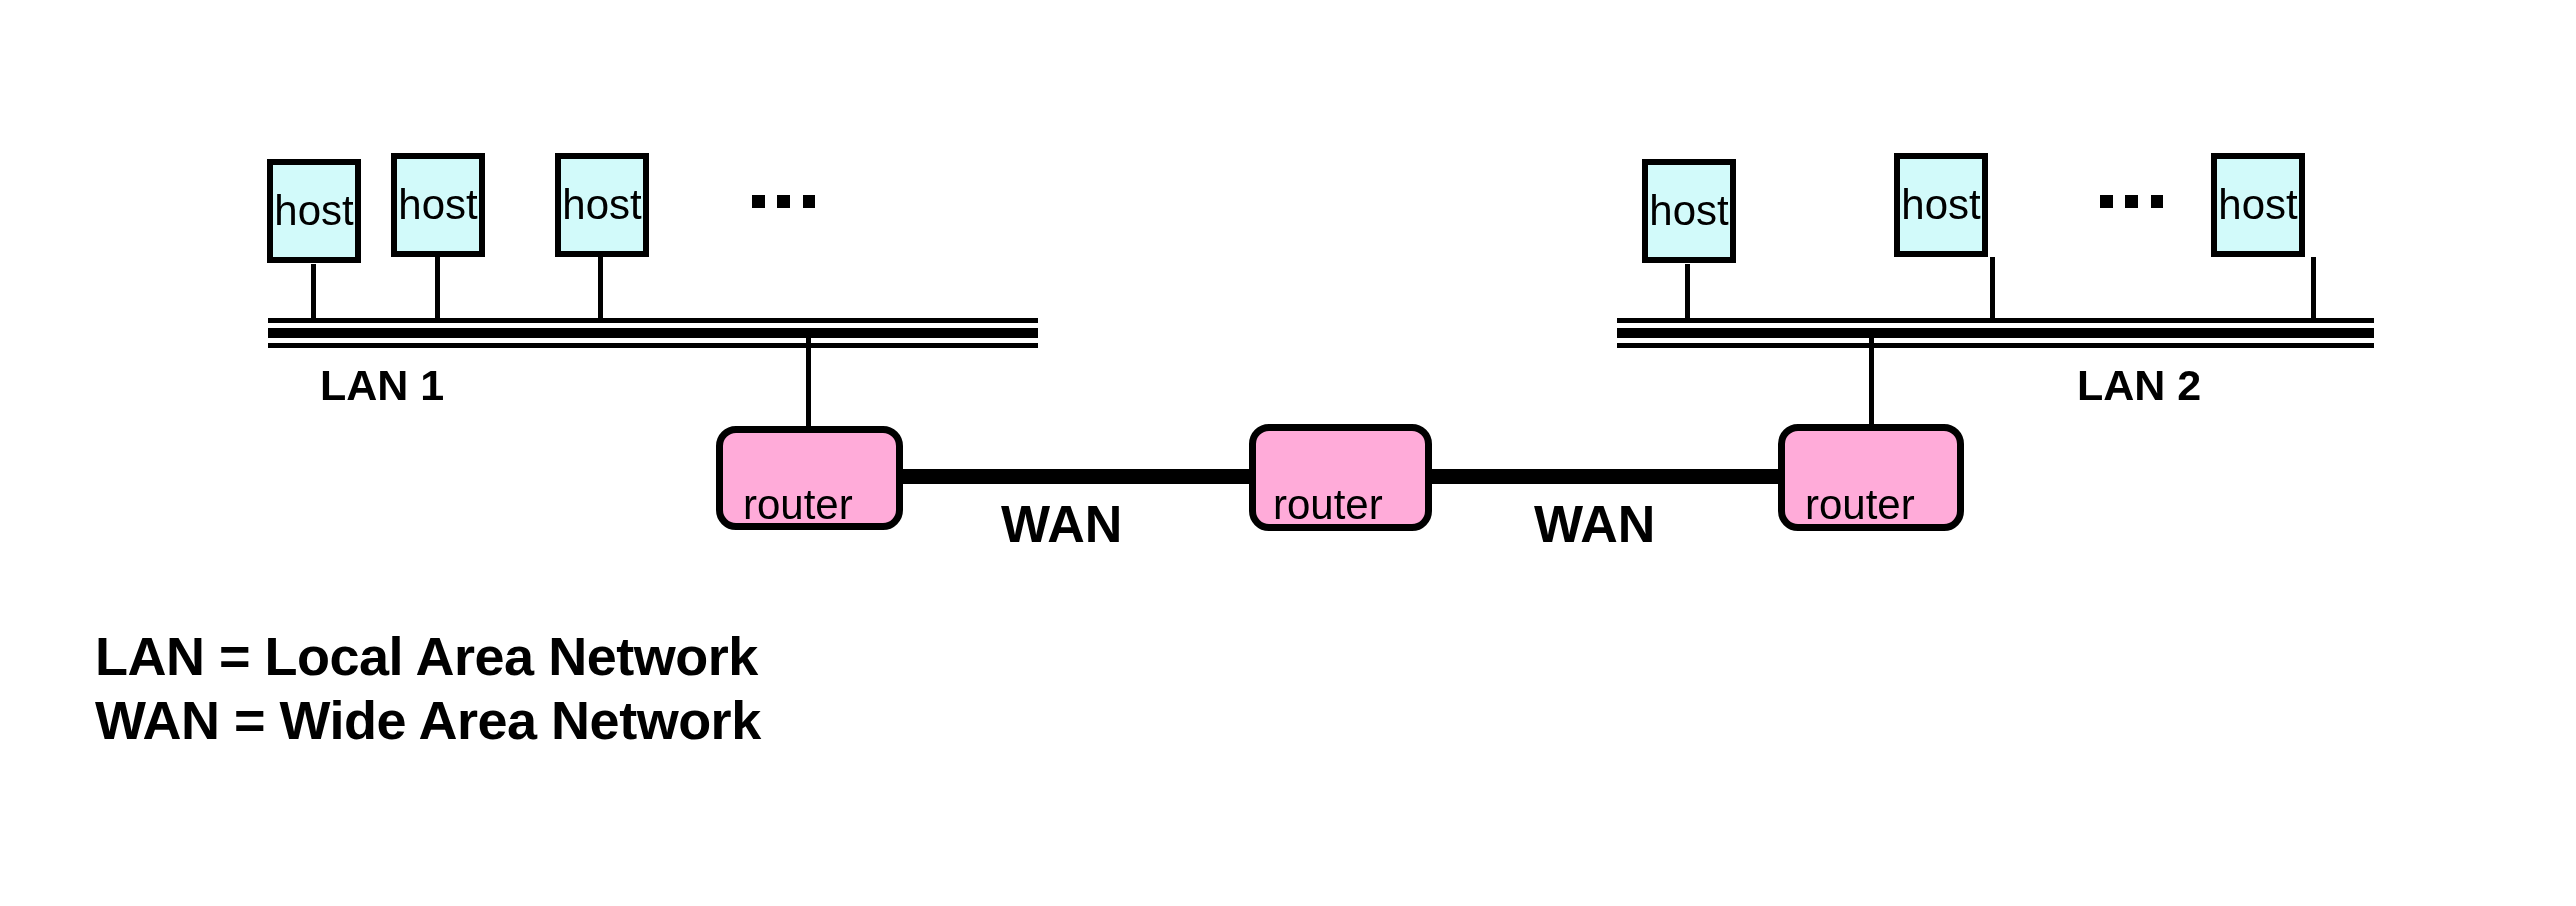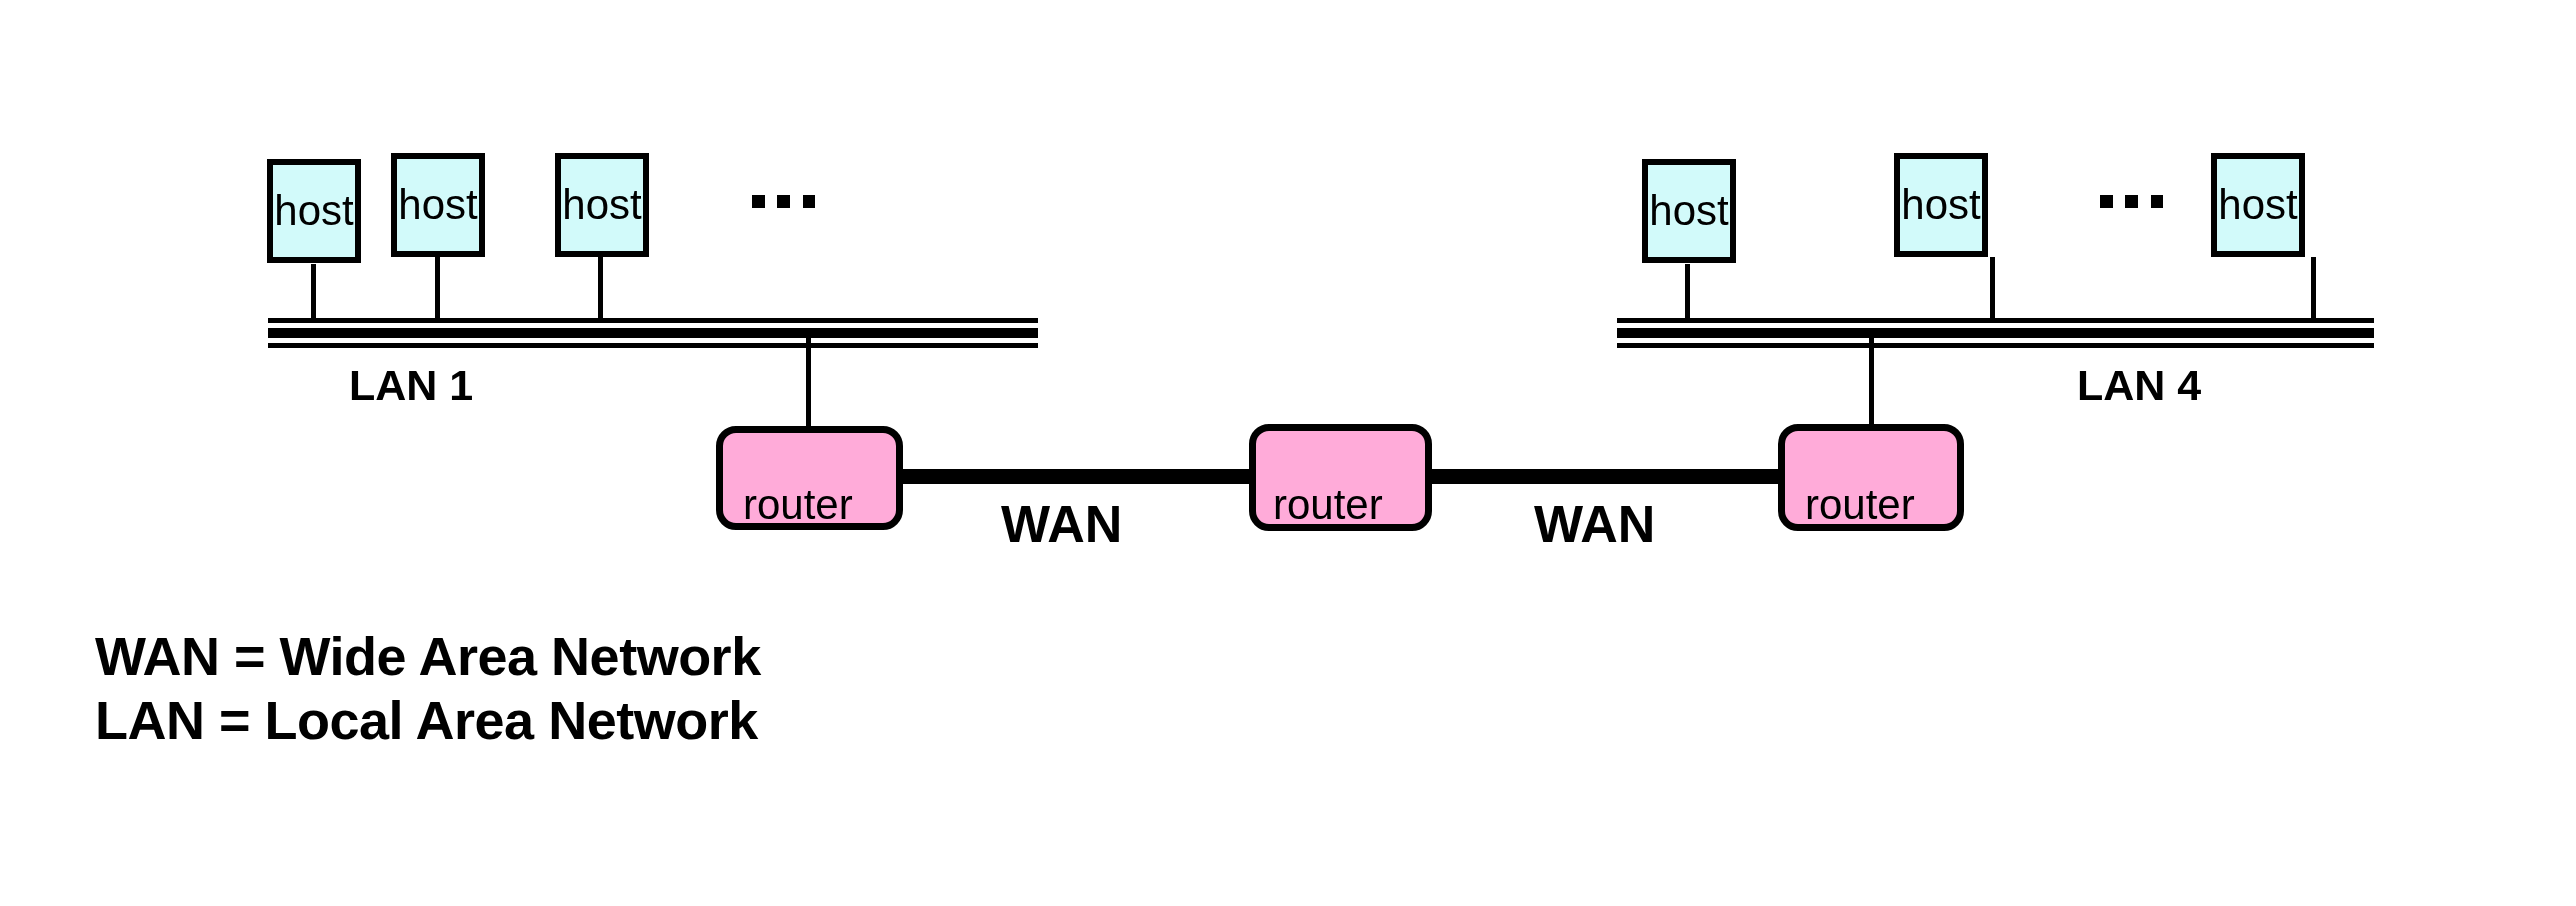--- a/index.html
+++ b/index.html
@@ -177,21 +177,21 @@
     <span class="host-label">host</span>
   </div>
   <div class="drop-line" style="left:598px; top:257px; height:64px;"></div>
 
   <div class="bus" style="left:268px; top:318px; width:770px; height:31px;">
     <div class="rail-thin rail-top"></div>
     <div class="rail-thick rail-mid"></div>
     <div class="rail-thin rail-bottom"></div>
   </div>
 
-  <div class="lan-label" style="left:349px; top:364px;">LAN 1</div>
+  <div class="lan-label" style="left:320px; top:364px;">LAN 1</div>
 
   <div class="host-box" style="left:1642px; top:159px; width:94px; height:104px;">
     <span class="host-label">host</span>
   </div>
   <div class="drop-line" style="left:1685px; top:264px; height:58px;"></div>
 
   <div class="host-box" style="left:1894px; top:153px; width:94px; height:104px;">
     <span class="host-label">host</span>
   </div>
   <div class="drop-line" style="left:1990px; top:257px; height:64px;"></div>
@@ -206,21 +206,21 @@
     <span class="host-label">host</span>
   </div>
   <div class="drop-line" style="left:2311px; top:257px; height:64px;"></div>
 
   <div class="bus" style="left:1617px; top:318px; width:757px; height:31px;">
     <div class="rail-thin rail-top"></div>
     <div class="rail-thick rail-mid"></div>
     <div class="rail-thin rail-bottom"></div>
   </div>
 
-  <div class="lan-label" style="left:2077px; top:364px;">LAN 4</div>
+  <div class="lan-label" style="left:2077px; top:364px;">LAN 2</div>
 
   <div class="uplink" style="left:806px; top:335px; height:118px;"></div>
 
   <div class="uplink" style="left:1869px; top:335px; height:104px;"></div>
 
   <div class="wan-link" style="left:870px; top:469px; width:480px;"></div>
   <div class="wan-link" style="left:1395px; top:469px; width:408px;"></div>
 
   <div class="router-box" style="left:716px; top:426px; width:187px; height:104px;"></div>
   <div class="router-label" style="left:743px; top:460px;">router</div>
@@ -228,18 +228,18 @@
   <div class="router-box" style="left:1249px; top:424px; width:183px; height:107px;"></div>
   <div class="router-label" style="left:1273px; top:460px;">router</div>
 
   <div class="router-box" style="left:1778px; top:424px; width:186px; height:107px;"></div>
   <div class="router-label" style="left:1805px; top:460px;">router</div>
 
   <div class="wan-label" style="left:1001px; top:498px;">WAN</div>
   <div class="wan-label" style="left:1534px; top:498px;">WAN</div>
 
   <div class="legend" style="left:95px; top:625px;">
+    <div class="legend-line">LAN = Local Area Network</div>
     <div class="legend-line">WAN = Wide Area Network</div>
-    <div class="legend-line">LAN = Local Area Network</div>
   </div>
 
 </div>
 
 
 </body></html>

